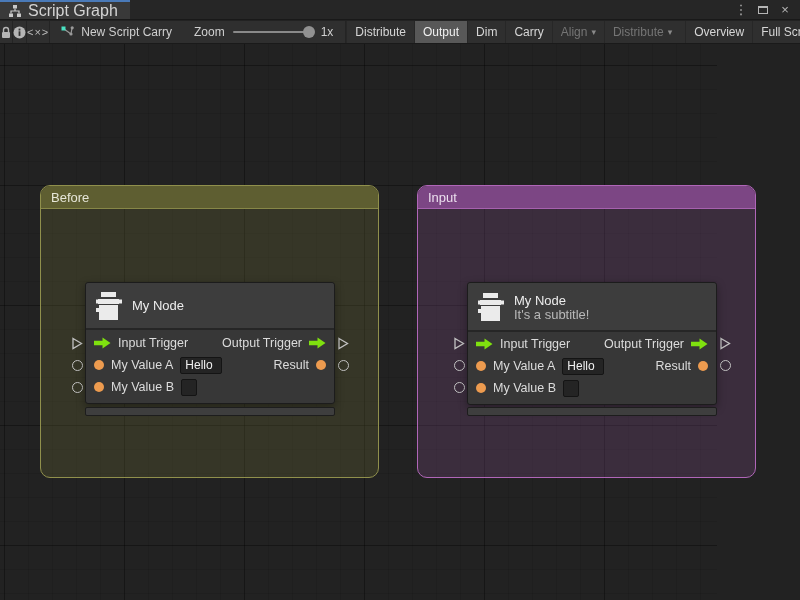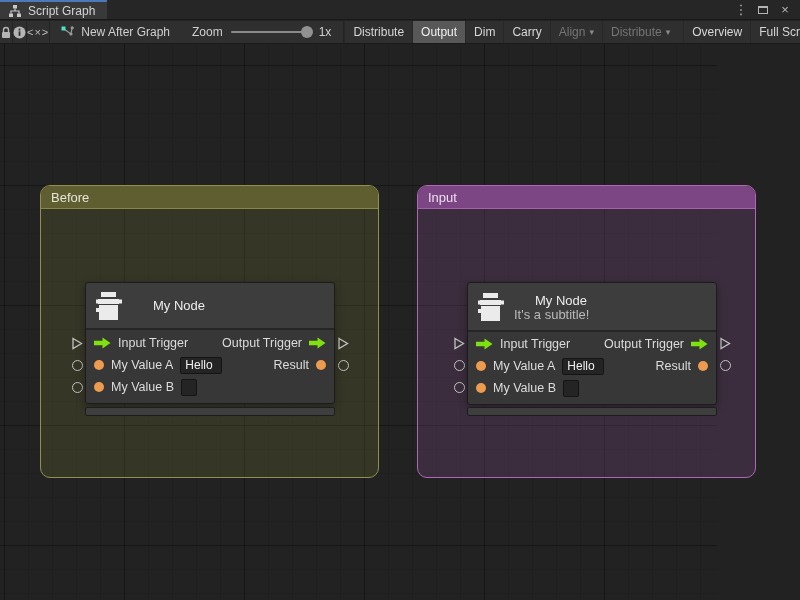--- a/index.html
+++ b/index.html
@@ -4,21 +4,21 @@
 <style>
   * { margin:0; padding:0; box-sizing:border-box; }
   html,body { width:800px; height:600px; overflow:hidden; background:#222;
     font-family:"Liberation Sans", sans-serif; -webkit-font-smoothing:antialiased; }
   .window { position:relative; width:800px; height:600px; background:#222; overflow:hidden; }
 
   
   .titlebar { position:absolute; top:0; left:0; width:800px; height:20px;
     background:#262626; border-bottom:1px solid #191919; display:flex; align-items:stretch; }
   .tab { display:flex; align-items:center; gap:6px; padding:0 12px 0 8px;
-    background:#393939; border-top:2px solid #4a7ab8; color:#d4d4d4; font-size:12px; }
+    background:#393939; border-top:2px solid #4a7ab8; color:#d4d4d4; font-size:16px; }
   .titlebar-spacer { flex:1; }
   .win-controls { display:flex; align-items:center; gap:4px; padding-right:6px; color:#b5b5b5; }
   .win-btn { width:18px; height:16px; display:flex; align-items:center; justify-content:center;
     font-size:13px; color:#b5b5b5; }
   .maximize-glyph { width:10px; height:8px; border:1px solid #b5b5b5; border-top:2px solid #b5b5b5; }
 
   
   .toolbar { position:absolute; top:21px; left:0; width:800px; height:23px;
     background:#2f2f2f; border-bottom:1px solid #1a1a1a; display:flex; align-items:center;
     font-size:12px; color:#cfcfcf; white-space:nowrap; overflow:hidden; }
@@ -58,21 +58,21 @@
   
   .node-wrap { position:absolute; width:294px; height:140px; }
   .node-wrap.before { left:63px; top:238px; }
   .node-wrap.after { left:445px; top:238px; }
   .node-box { position:absolute; left:22px; top:0; width:250px; background:#373737;
     border:1px solid #1c1c1c; border-radius:3px; box-shadow:0 3px 8px rgba(0,0,0,0.35); }
   .node-header { background:#3d3d3d; border-bottom:2px solid #262626; border-radius:3px 3px 0 0;
     display:flex; align-items:center; gap:10px; padding-left:10px; }
   .node-header.h1 { height:47px; }
   .node-header.h2 { height:49px; }
-  .node-title { color:#ededed; font-size:13px; line-height:15px;margin-left:21px; }
+  .node-title { color:#ededed; font-size:13px; line-height:15px; }
   .node-subtitle { color:#b9b9b9; font-size:13px; line-height:13px; }
   .node-body { padding:2px 0 5px 0; }
   .node-body.tight { padding-top:1px; }
   .port-row { height:22px; display:flex; align-items:center; justify-content:space-between;
     padding:0 8px; color:#dcdcdc; font-size:12.5px; }
   .port-left, .port-right { display:flex; align-items:center; gap:7px; }
   .value-dot { width:10px; height:10px; border-radius:50%; background:#ed9b4f; flex:0 0 auto; }
   .inline-input { width:42px; height:17px; background:#242424; border:1px solid #141414;
     border-radius:2px; color:#f0f0f0; font-size:12px; padding:0 4px;
     font-family:"Liberation Sans", sans-serif; }
@@ -133,21 +133,21 @@
     </div>
     <div class="tb-sep"></div>
 
     <div class="new-graph">
       <svg width="15" height="14" viewBox="0 0 15 14">
         <path d="M4,4 L11,9 M11,9 L12,3" stroke="#9a9a9a" stroke-width="1.2" fill="none"></path>
         <circle cx="11" cy="9" r="1.6" fill="#9a9a9a"></circle>
         <circle cx="12.2" cy="2.8" r="1.6" fill="#9a9a9a"></circle>
         <rect x="1.5" y="1.5" width="4" height="4" fill="#49e2c2"></rect>
       </svg>
-      <span>New After Graph</span>
+      <span>New Script Carry</span>
     </div>
 
     <div class="zoom-area" style="margin-left:6px;">
       <span>Zoom</span>
       <div class="zoom-track">
         <div class="zoom-knob"></div>
       </div>
       <span>1x</span>
     </div>
 

